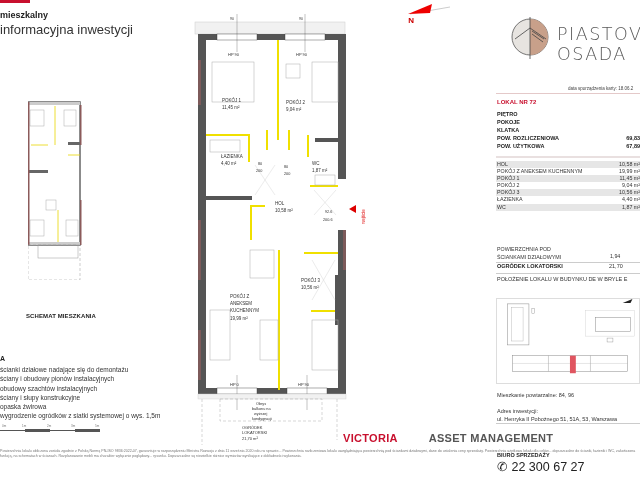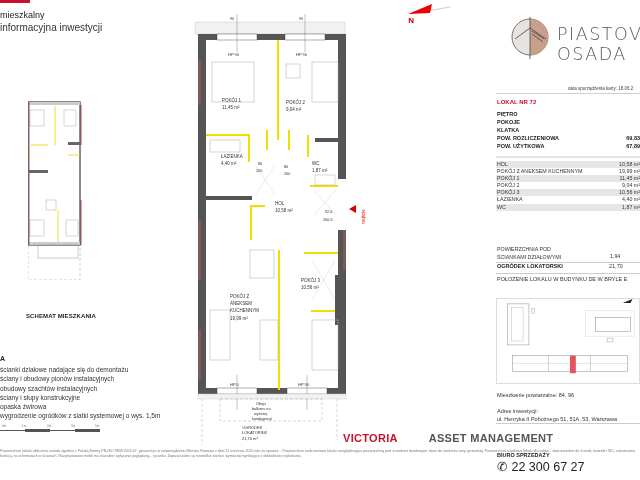--- a/index.html
+++ b/index.html
@@ -2,22 +2,22 @@
 <html><head>
 <meta charset="utf-8">
 <style>
   * { box-sizing: border-box; margin: 0; padding: 0; }
   html, body { width: 640px; height: 480px; overflow: hidden; background: #ffffff; }
   body { position: relative; font-family: "Liberation Sans", sans-serif; color: #333; }
   .abs { position: absolute; }
 
   
   .red-bar { left: 0; top: 0; width: 30px; height: 3px; background: #c8102e; }
-  .hdr-type { left: 0; top: 10px; font-size: 9px; font-weight: normal; color: #222; text-align: right; }
-  .hdr-sub { left: 0; top: 22px; font-size: 10px; color: #333; }
+  .hdr-type { left: 0; top: 10px; font-size: 9px; font-weight: bold; color: #222; text-align: right; }
+  .hdr-sub { left: 0; top: 22px; font-size: 13px; color: #333; }
 
   
   .schema { left: 28px; top: 100px; width: 62px; height: 180px; }
   .schema-label { left: 26px; top: 313px; font-size: 6px; font-weight: bold; color: #222; letter-spacing: 0.1px; }
 
   
   .legend-title { left: 0; top: 355px; font-size: 7px; font-weight: bold; color: #222; }
   .legend-list { left: 0; top: 365px; font-size: 6.5px; color: #333; line-height: 9.3px; }
   .legend-list div { white-space: nowrap; }
   .scalebar { left: 0; top: 423px; width: 100px; height: 12px; }

